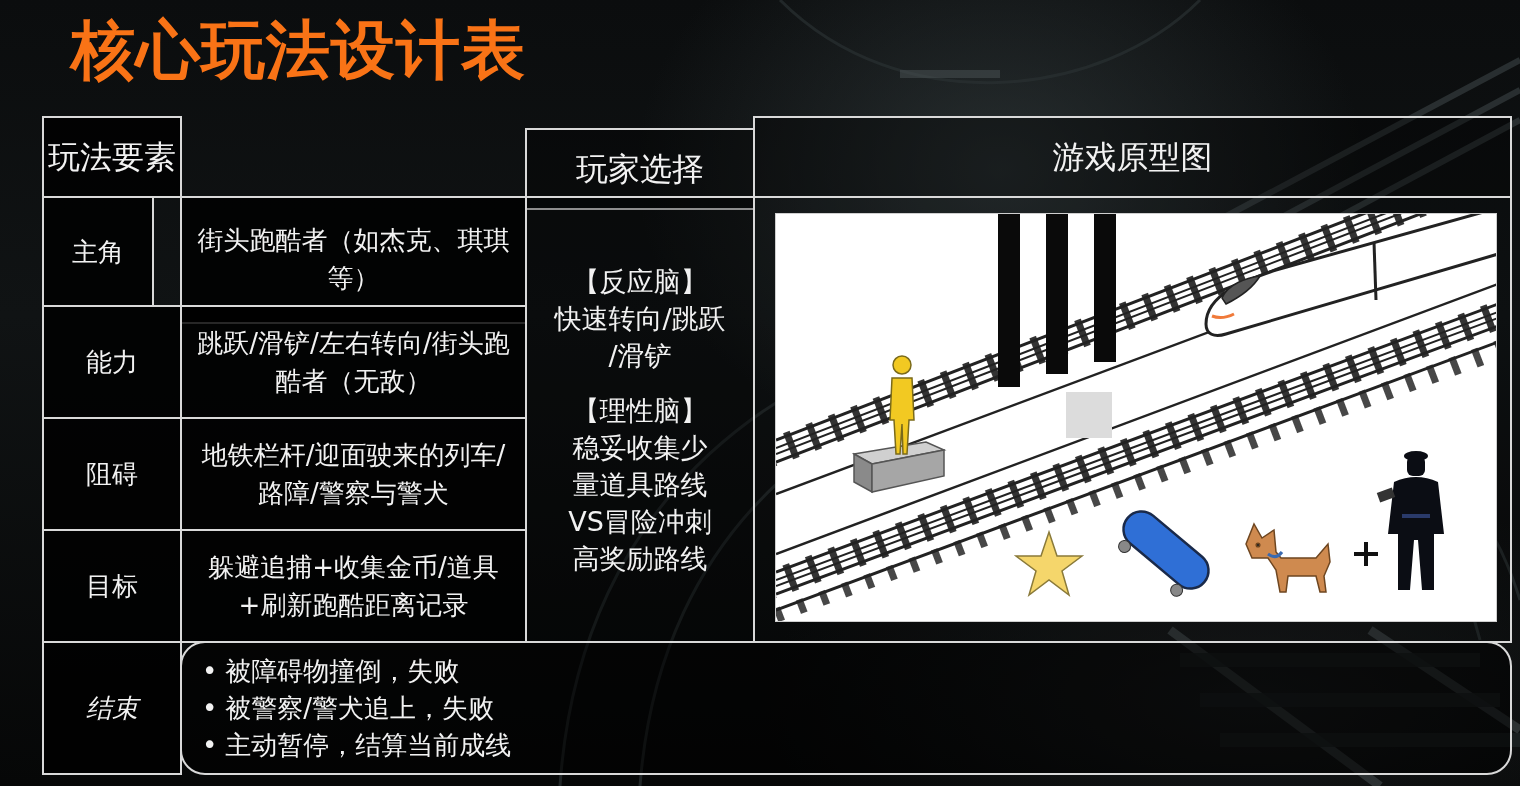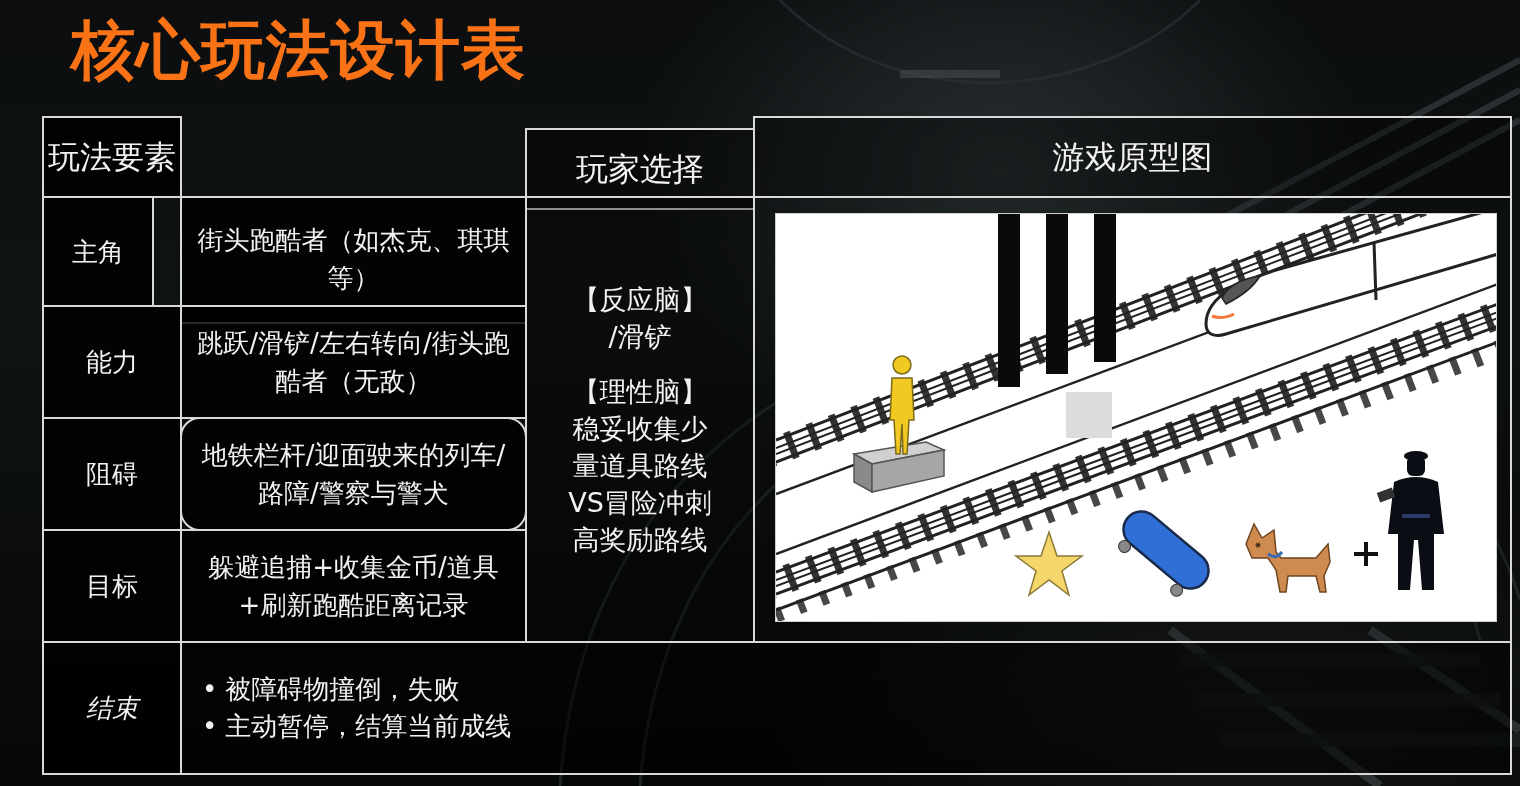--- a/index.html
+++ b/index.html
@@ -32,21 +32,21 @@
     border: 2px solid #d9d9d9;
     display: flex; align-items: center; justify-content: center;
     text-align: center; font-size: 26px; line-height: 38px;
   }
   .dark { background: rgba(0,0,0,0.82); }
   .semi { background: rgba(0,0,0,0.35); }
   .hdr { font-size: 32px; }
   .desc { padding: 0 14px; }
   .choice { flex-direction: column; font-size: 27px; line-height: 37px; }
   .choice .gap { height: 18px; }
-  .bullets { justify-content: flex-start; padding-left: 20px; text-align: left; }
+  .bullets { justify-content: flex-start; padding-left: 20px; text-align: left; border-radius: 25px; }
   .bullets ul { list-style: none; margin: 0; padding: 0; }
   .bullets li { font-size: 26px; line-height: 37px; }
   .bullets li::before { content: "•"; margin-right: 8px; }
   .proto {
     position: absolute; left: 775px; top: 213px; width: 722px; height: 409px;
     background: #ffffff; z-index: 3; border: 1px solid #cfcfcf; box-sizing: border-box;
     overflow: hidden;
   }
 </style>
 </head>
@@ -85,42 +85,44 @@
   <div class="cell hdr semi" style="left:483px;top:0;width:230px;height:82px;margin-top:12px;">玩家选择</div>
   <div class="cell hdr semi" style="left:711px;top:0;width:759px;height:82px;">游戏原型图</div>
 
   <div class="cell dark" style="left:0;top:80px;width:112px;height:111px;">主角</div>
   <div class="cell dark desc" style="left:138px;top:80px;width:347px;height:128px;font-family:Liberation Serif, serif;">街头跑酷者（如杰克、琪琪等）</div>
 
   <div class="cell dark" style="left:0;top:189px;width:140px;height:114px;">能力</div>
   <div class="cell dark desc" style="left:138px;top:189px;width:347px;height:114px;">跳跃/滑铲/左右转向/街头跑酷者（无敌）</div>
 
   <div class="cell dark" style="left:0;top:301px;width:140px;height:114px;">阻碍</div>
-  <div class="cell dark desc" style="left:138px;top:301px;width:347px;height:114px;border-radius:20px;">地铁栏杆/迎面驶来的列车/路障/警察与警犬</div>
+  <div class="cell dark desc" style="left:138px;top:301px;width:347px;height:114px;">地铁栏杆/迎面驶来的列车/路障/警察与警犬</div>
 
   <div class="cell dark" style="left:0;top:413px;width:140px;height:114px;">目标</div>
   <div class="cell dark desc" style="left:138px;top:413px;width:347px;height:114px;">躲避追捕+收集金币/道具+刷新跑酷距离记录</div>
 
   <div class="cell semi choice" style="left:483px;top:80px;width:230px;height:447px;">
     <div>【反应脑】</div>
+    <div>快速转向/跳跃</div>
     <div>/滑铲</div>
     <div class="gap"></div>
     <div>【理性脑】</div>
     <div>稳妥收集少</div>
     <div>量道具路线</div>
     <div>VS冒险冲刺</div>
     <div>高奖励路线</div>
   </div>
 
   <div class="cell" style="left:711px;top:80px;width:759px;height:447px;background:rgba(0,0,0,0.15);"></div>
 
   <div class="cell dark" style="left:0;top:525px;width:140px;height:134px;font-style:italic;">结束</div>
   <div class="cell bullets" style="left:138px;top:525px;width:1332px;height:134px;background:rgba(0,0,0,0.55);">
     <ul>
       <li>被障碍物撞倒，失败</li>
+      <li>被警察/警犬追上，失败</li>
       <li>主动暂停，结算当前成线</li>
     </ul>
   </div>
 </div>
 
 <div class="proto">
   <svg width="722" height="409" viewBox="0 0 722 409">
     <defs>
       <pattern id="ties" width="24" height="24" patternUnits="userSpaceOnUse" patternTransform="rotate(-21)">
         <rect x="0" y="0" width="7" height="24" fill="#333"></rect>

